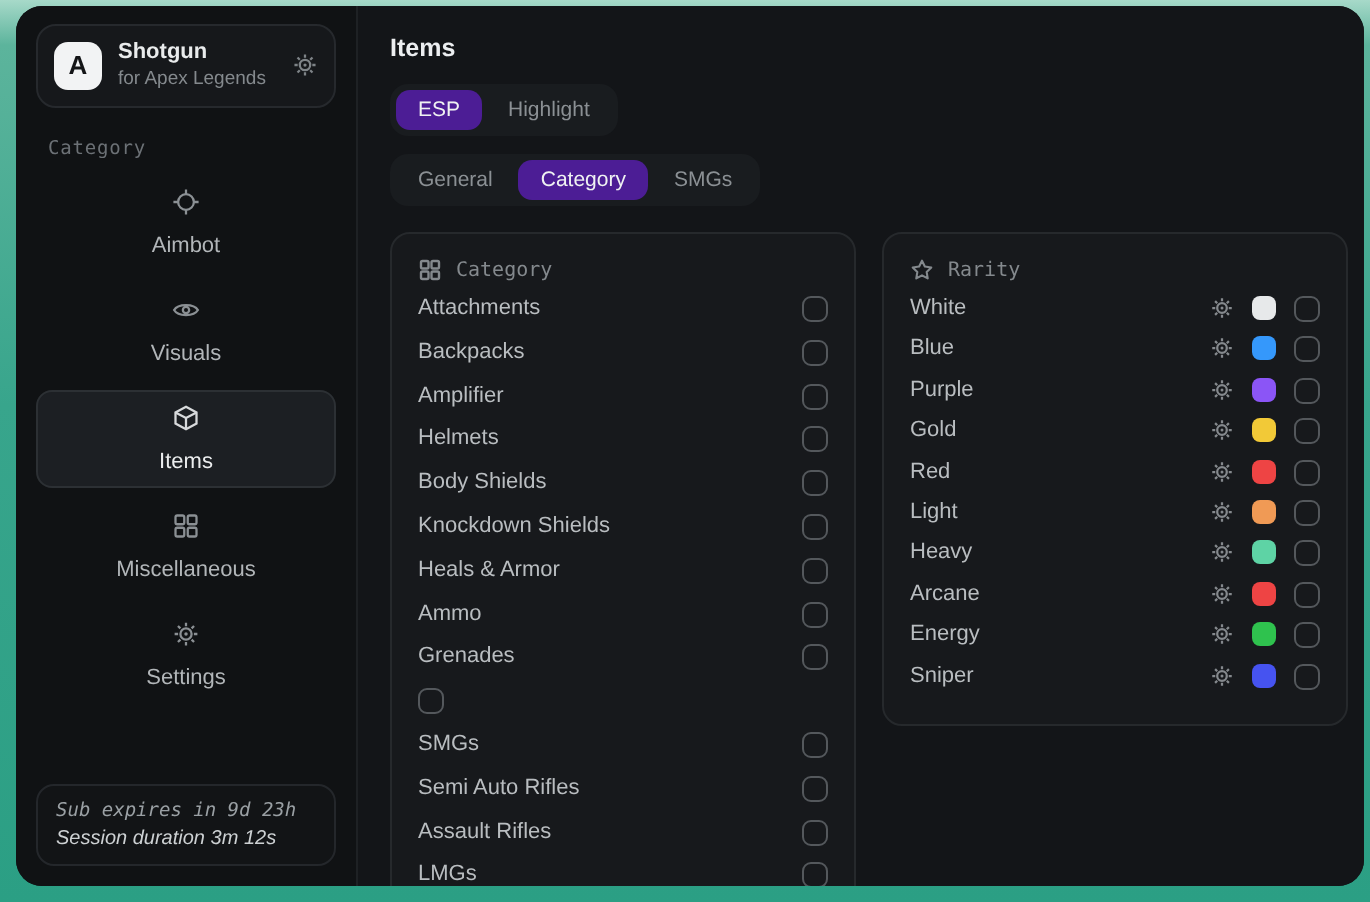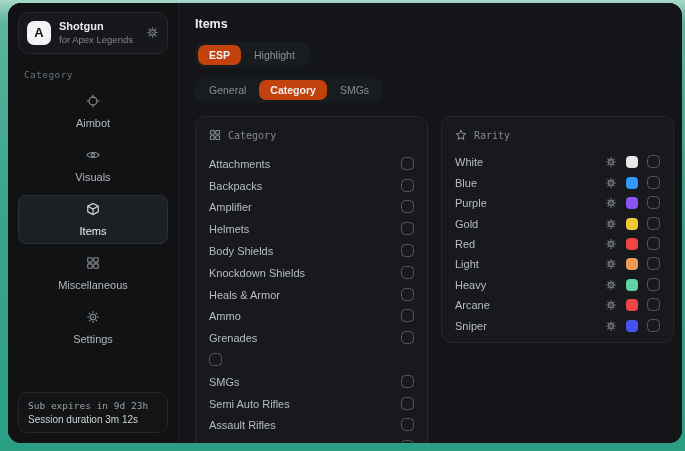--- a/index.html
+++ b/index.html
@@ -42,45 +42,45 @@
   .nav-item {
     display:flex; align-items:center; gap:9px; padding:6px 8px; border-radius:8px;
     color:#b2b6b9; font-size:11px; border:1px solid transparent; cursor:pointer;flex-direction:column;
   }
   .nav-item .ic { display:flex; color:#8b9094; }
   .nav-item.active { background:#1c1f23; border-color:#2c3034; color:#eceeef; }
   .nav-item.active .ic { color:#d8dadc; }
 
   .spacer { flex:1; }
 
-  .footer-card { margin:0 10px 10px; border:1px solid #24272b; border-radius:9px; padding:7px 9px; background:#121416; }
+  .footer-card { margin:0 10px 10px; border:1px solid #24272b; border-radius:9px; padding:7px 9px; background:#121416;font-style:italic; }
   .footer-line1 { font-size:9.5px; color:#9aa0a4; }
   .footer-line2 { font-size:10px; color:#cdd1d3; margin-top:3px; }
 
   
   .main { flex:1; padding:14px 16px; display:flex; flex-direction:column; background:#131518; }
   .main-title { font-size:12.5px; font-weight:700; color:#eceef0; }
 
   .seg-group {
     display:inline-flex; background:#191c1f; border-radius:9px; padding:3px; gap:2px; width:max-content;
   }
   .seg { padding:4px 11px; border-radius:7px; font-size:10.5px; color:#8b9094; cursor:pointer; white-space:nowrap; }
-  .seg.active { background:#c2410c; color:#eff1f2; font-weight:700; }
+  .seg.active { background:#4c1d95; color:#eff1f2; font-weight:400; }
   .mode-toggle { margin-top:11px; }
   .tab-bar { margin-top:9px; }
 
   .panels { margin-top:13px; display:flex; gap:13px; align-items:flex-start; }
   .panel {
     width:233px; border:1px solid #26292c; background:#17191c; border-radius:10px;
     padding:10px 13px;
   }
   .panel-header { display:flex; align-items:center; gap:7px; color:#84898d; font-size:10px; margin:2px 0 7px; }
   .panel-header .ic { display:flex; color:#84898d; }
 
-  .row { display:flex; align-items:flex-end; }
+  .row { display:flex; align-items:flex-start; }
   .cat-row { height:21.8px; }
   .rar-row { height:20.4px; }
   .row-label { flex:1; font-size:11px; color:#b9bdc0; }
   .checkbox {
     width:13px; height:13px; border:1.4px solid #54585c; border-radius:4.5px;
     flex:0 0 13px; cursor:pointer; background:transparent;
   }
   .gear-btn { color:#85898d; display:flex; margin-right:9px; cursor:pointer; }
   .swatch { width:12px; height:12px; border-radius:4px; margin-right:9px; flex:0 0 12px; cursor:pointer; }
 
@@ -375,20 +375,32 @@
       <svg width="12" height="12" viewBox="0 0 16 16" fill="none" stroke="currentColor" stroke-width="1.5">
         <circle cx="8" cy="8" r="3.2"></circle>
                   <circle cx="8" cy="8" r="1" fill="currentColor" stroke="none"></circle>
         <path d="M8 1.5v2M8 12.5v2M1.5 8h2M12.5 8h2M3.4 3.4l1.4 1.4M11.2 11.2l1.4 1.4M12.6 3.4l-1.4 1.4M4.8 11.2l-1.4 1.4"></path>
       </svg>
     </span>
     <span class="swatch" style="background: rgb(238, 68, 68);"></span>
     <span class="checkbox"></span>
   </div>
 
+  <div class="row rar-row">
+    <span class="row-label">Energy</span>
+    <span class="gear-btn">
+      <svg width="12" height="12" viewBox="0 0 16 16" fill="none" stroke="currentColor" stroke-width="1.5">
+        <circle cx="8" cy="8" r="3.2"></circle>
+                  <circle cx="8" cy="8" r="1" fill="currentColor" stroke="none"></circle>
+        <path d="M8 1.5v2M8 12.5v2M1.5 8h2M12.5 8h2M3.4 3.4l1.4 1.4M11.2 11.2l1.4 1.4M12.6 3.4l-1.4 1.4M4.8 11.2l-1.4 1.4"></path>
+      </svg>
+    </span>
+    <span class="swatch" style="background: rgb(47, 194, 78);"></span>
+    <span class="checkbox"></span>
+  </div>
 
   <div class="row rar-row">
     <span class="row-label">Sniper</span>
     <span class="gear-btn">
       <svg width="12" height="12" viewBox="0 0 16 16" fill="none" stroke="currentColor" stroke-width="1.5">
         <circle cx="8" cy="8" r="3.2"></circle>
                   <circle cx="8" cy="8" r="1" fill="currentColor" stroke="none"></circle>
         <path d="M8 1.5v2M8 12.5v2M1.5 8h2M12.5 8h2M3.4 3.4l1.4 1.4M11.2 11.2l1.4 1.4M12.6 3.4l-1.4 1.4M4.8 11.2l-1.4 1.4"></path>
       </svg>
     </span>

